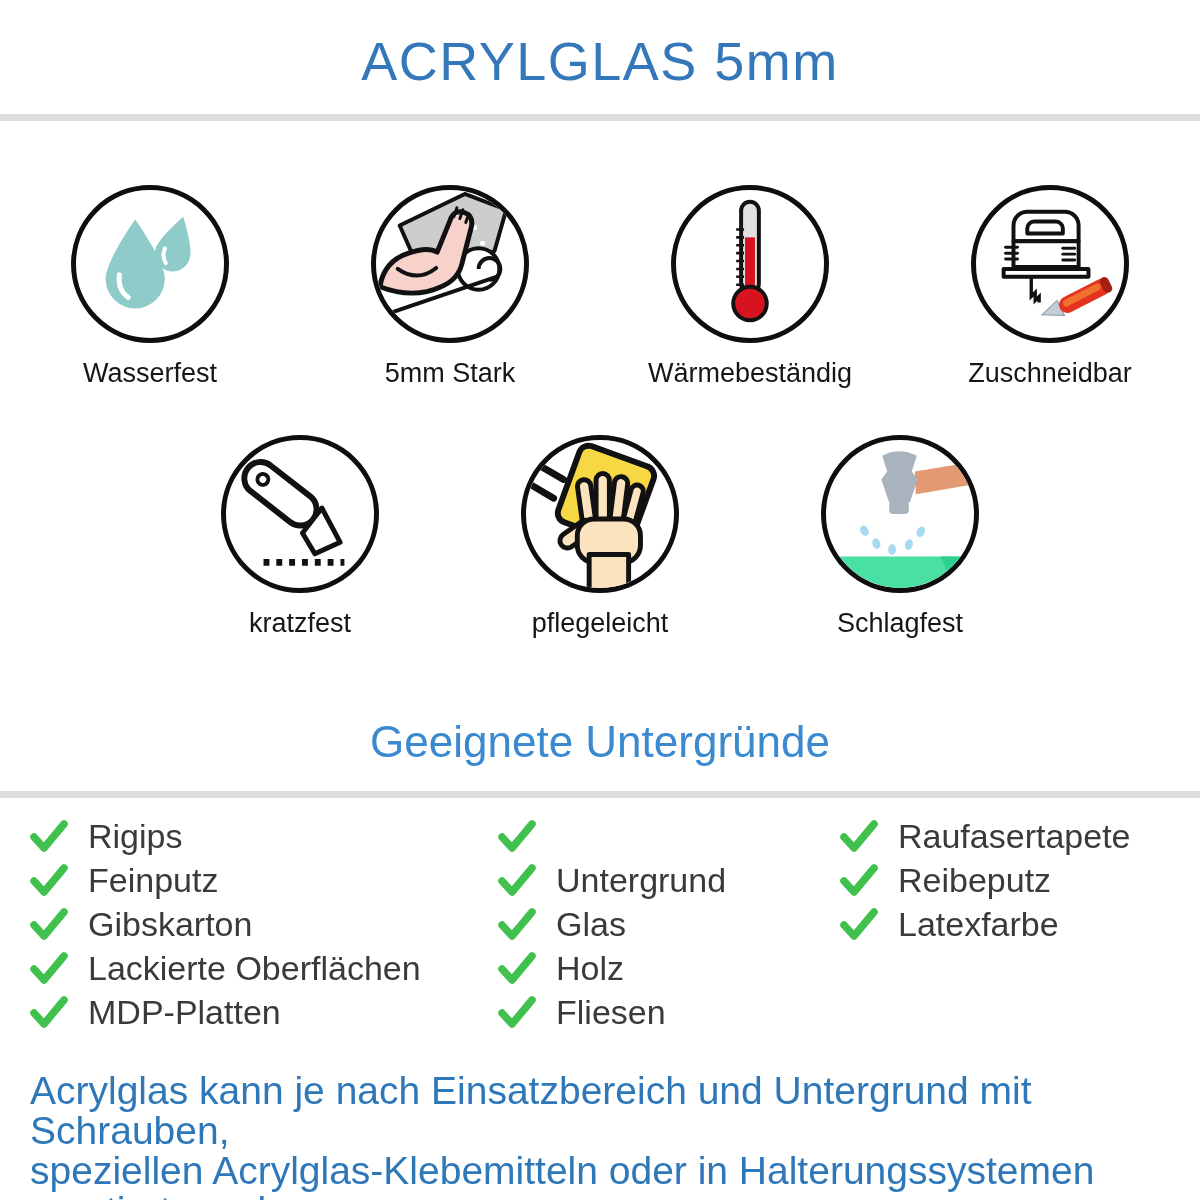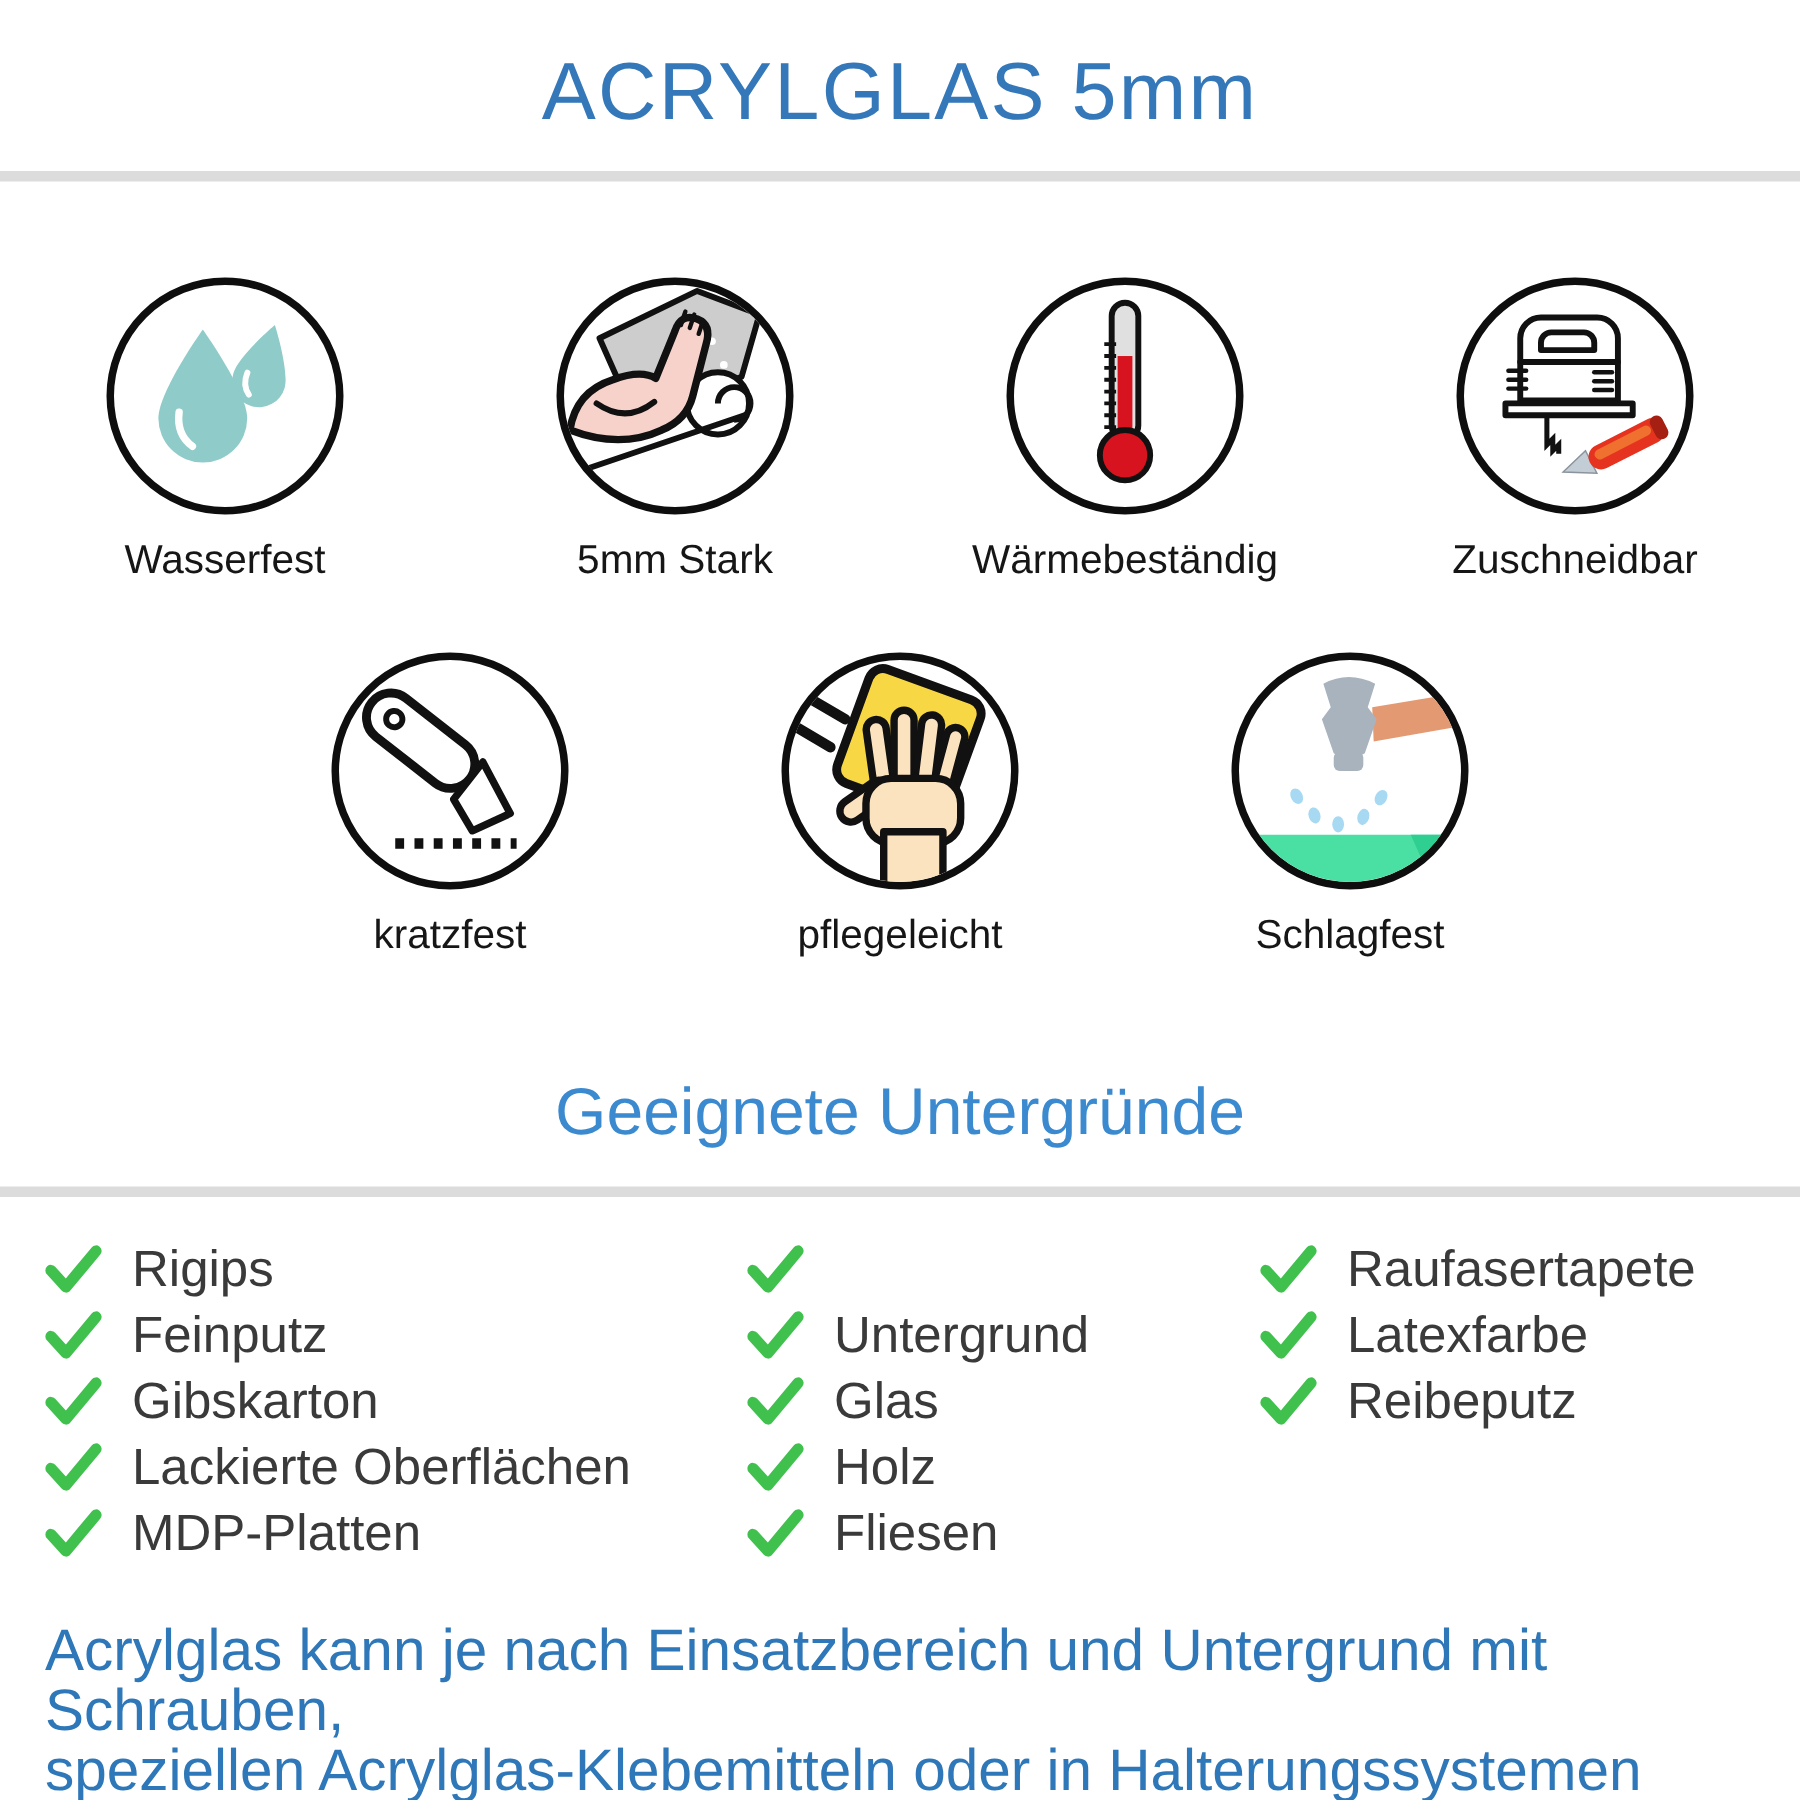--- a/index.html
+++ b/index.html
@@ -14,21 +14,21 @@
   .icon-row{display:flex;justify-content:center;}
   .row1{margin-top:64px;}
   .row2{margin-top:46px;width:900px;margin-left:auto;margin-right:auto;}
   .feature{width:300px;display:flex;flex-direction:column;align-items:center;}
   .circle{
     width:148px;height:148px;border:5px solid #0e0e0e;border-radius:50%;
     background:#fff;overflow:hidden;display:flex;align-items:center;justify-content:center;
   }
   .feature-label{margin-top:15px;font-size:27px;color:#161616;}
   .subheading{margin-top:78px;margin-bottom:24px;text-align:center;font-size:44px;color:#3b8ad0;}
-  .check-cols{display:flex;padding:26px 0 0 30px;}
+  .check-cols{display:flex;padding:16px 0 0 30px;}
   .check-cols ul{list-style:none;margin:0;padding:0;}
   .col-1{width:468px;}
   .col-2{width:342px;}
   .col-3{flex:1;}
   .check-item{height:44px;display:flex;align-items:center;gap:20px;}
   .check-item span{font-size:34px;color:#3a3a3a;}
   .check-item svg{flex:0 0 auto;}
   .footer{margin-top:37px;padding:0 30px;font-size:39px;line-height:40px;color:#2e77b8;}
 </style>
 </head>
@@ -255,27 +255,27 @@
     <li class="check-item">
         <svg width="38" height="33" viewBox="0 0 38 33">
           <path d="M4 17 L14 28 L34 4" fill="none" stroke="#40c14e" stroke-width="7.5" stroke-linecap="round" stroke-linejoin="round"></path>
         </svg>
         <span>Raufasertapete</span>
       </li>
     <li class="check-item">
         <svg width="38" height="33" viewBox="0 0 38 33">
           <path d="M4 17 L14 28 L34 4" fill="none" stroke="#40c14e" stroke-width="7.5" stroke-linecap="round" stroke-linejoin="round"></path>
         </svg>
+        <span>Reibeputz</span>
+      </li>
+    <li class="check-item">
+        <svg width="38" height="33" viewBox="0 0 38 33">
+          <path d="M4 17 L14 28 L34 4" fill="none" stroke="#40c14e" stroke-width="7.5" stroke-linecap="round" stroke-linejoin="round"></path>
+        </svg>
         <span>Latexfarbe</span>
-      </li>
-    <li class="check-item">
-        <svg width="38" height="33" viewBox="0 0 38 33">
-          <path d="M4 17 L14 28 L34 4" fill="none" stroke="#40c14e" stroke-width="7.5" stroke-linecap="round" stroke-linejoin="round"></path>
-        </svg>
-        <span>Reibeputz</span>
       </li>
   </ul>
 </div>
 
 <div class="footer">
   <div>Acrylglas kann je nach Einsatzbereich und Untergrund mit Schrauben,</div>
   <div>speziellen Acrylglas-Klebemitteln oder in Halterungssystemen montiert werden.</div>
 </div>
 
 </body></html>

